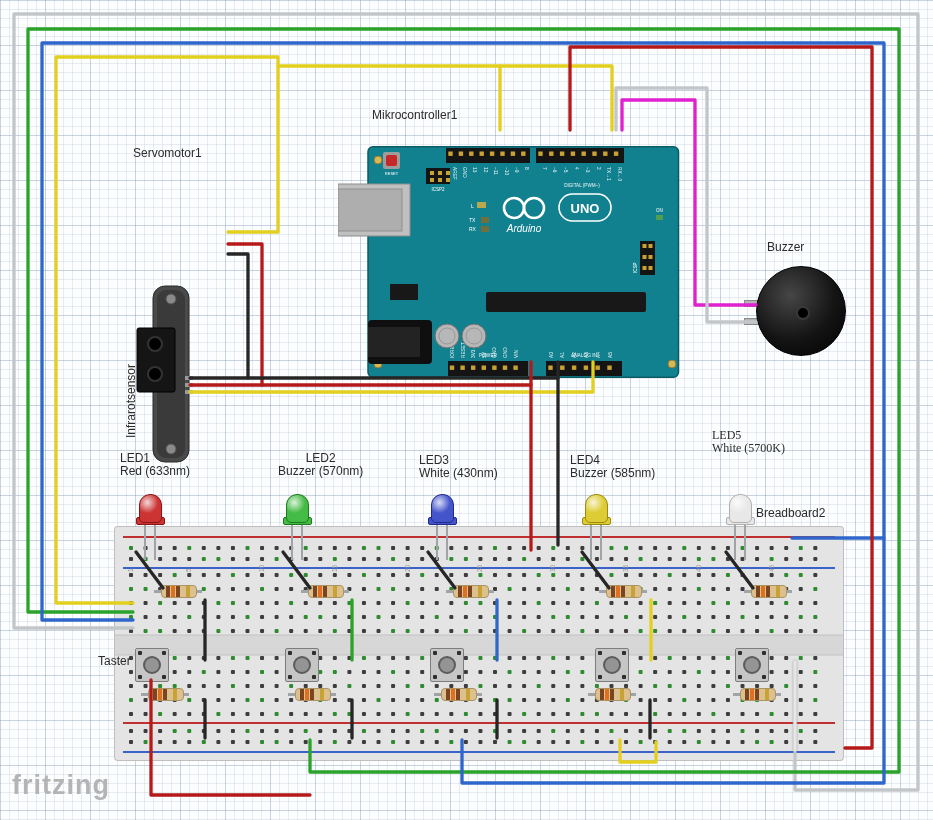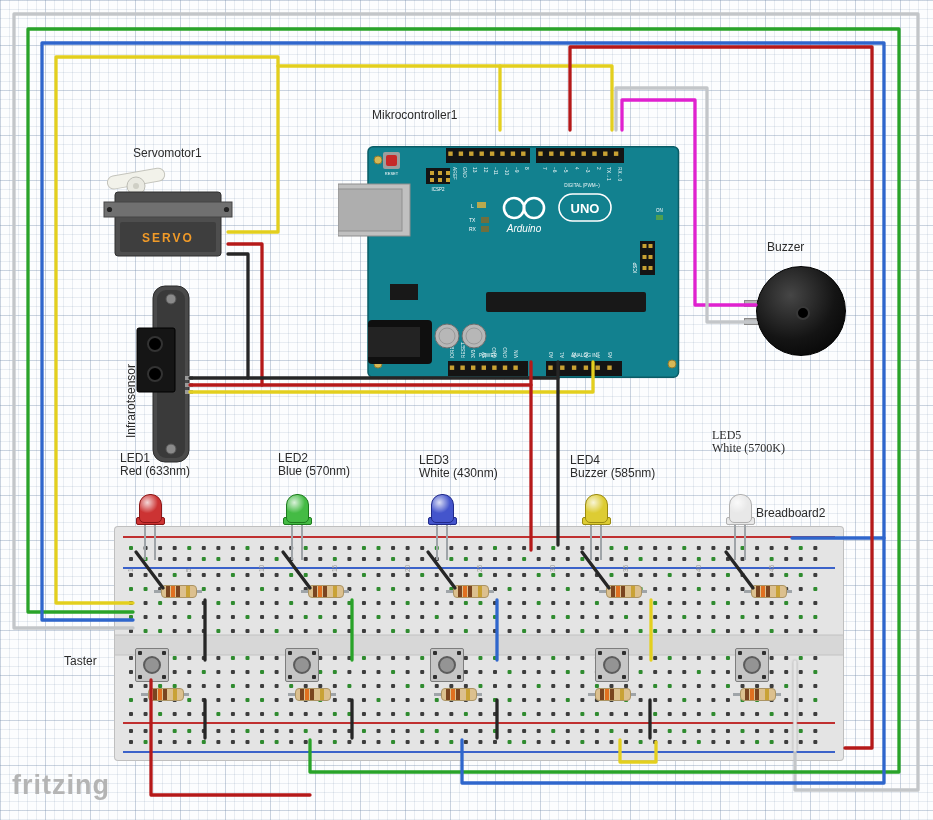--- a/index.html
+++ b/index.html
@@ -889,35 +889,20 @@
           <rect x="310.5" y="109" width="4" height="4" fill="#c9a233"></rect>
         <rect x="304.5" y="120" width="4" height="4" fill="#c9a233"></rect>
           <rect x="310.5" y="120" width="4" height="4" fill="#c9a233"></rect>
       </g>
       <text transform="translate(299,127) rotate(-90)" font-size="4.5" fill="#fff">ICSP</text>
       <text x="318" y="66" font-size="4.5" fill="#fff">ON</text>
       <rect x="318" y="69" width="7" height="5" fill="#4f9f4f"></rect>
     </svg>
   </div>
 
-  <div id="servo">
-    <svg width="140" height="100" viewBox="0 0 140 100">
-      <g>
-        <rect x="8" y="10" width="58" height="13" rx="6.5" fill="#f2f2ea" stroke="#c4c4bc" transform="rotate(-10 14 20)"></rect>
-        <circle cx="36" cy="20" r="9" fill="#e9e9e1" stroke="#bdbdb5"></circle>
-        <circle cx="36" cy="20" r="3" fill="#cfcfc5"></circle>
-      </g>
-      <rect x="15" y="26" width="106" height="64" rx="3" fill="#4e4e4e" stroke="#2f2f2f"></rect>
-      <rect x="4" y="36" width="128" height="15" fill="#707070" stroke="#454545"></rect>
-      <circle cx="9.5" cy="43.5" r="2.6" fill="#222"></circle>
-      <circle cx="126.5" cy="43.5" r="2.6" fill="#222"></circle>
-      <rect x="20" y="56" width="96" height="30" rx="2" fill="#3e3e3e"></rect>
-      <text x="68" y="76" text-anchor="middle" font-size="12" font-weight="bold" letter-spacing="2" fill="#f09a28">SERVO</text>
-    </svg>
-  </div>
 
   <div id="ir">
     <svg width="75" height="185" viewBox="0 0 75 185">
       <rect x="28" y="4" width="36" height="176" rx="12" fill="#4a4a4a" stroke="#2b2b2b"></rect>
       <rect x="32" y="8" width="28" height="168" rx="9" fill="#3a3a3a"></rect>
       <circle cx="46" cy="17" r="5" fill="#8a8a8a" stroke="#555"></circle>
       <circle cx="46" cy="167" r="5" fill="#8a8a8a" stroke="#555"></circle>
       <rect x="12" y="46" width="38" height="64" rx="2" fill="#151515" stroke="#000"></rect>
       <circle cx="30" cy="62" r="7" fill="#000" stroke="#333" stroke-width="2"></circle>
       <circle cx="30" cy="92" r="7" fill="#000" stroke="#333" stroke-width="2"></circle>
@@ -1132,29 +1117,29 @@
     <path d="M497,700 V738" stroke="#262626"></path>
     <path d="M650,700 V738" stroke="#262626"></path>
   </svg>
 
   <div id="labels-layer">
     <div class="part-label" style="left:372px;top:108px">Mikrocontroller1</div>
     <div class="part-label" style="left:133px;top:146px">Servomotor1</div>
     <div class="part-label rot" style="left:124px;top:438px">Infrarotsensor</div>
     <div class="part-label" style="left:767px;top:240px">Buzzer</div>
     <div class="part-label" style="left:756px;top:506px">Breadboard2</div>
-    <div class="part-label" style="left:64px;top:654px">Taster</div>
+    <div class="part-label" style="left:98px;top:654px">Taster</div>
     <div id="watermark">fritzing</div>
   <div class="led-label" style="left: 120px; top: 452px;">
         <div>LED1</div>
         <div>Red (633nm)</div>
       </div>
-      <div class="led-label" style="left: 278px; top: 452px;">
+      <div class="led-label" style="left: 278px; top: 452px; text-align: center;">
         <div>LED2</div>
-        <div>Blue (570nm)</div>
+        <div>Buzzer (570nm)</div>
       </div>
       <div class="led-label" style="left: 419px; top: 454px;">
         <div>LED3</div>
         <div>White (430nm)</div>
       </div>
       <div class="led-label" style="left: 570px; top: 454px;">
         <div>LED4</div>
         <div>Buzzer (585nm)</div>
       </div>
       <div class="led-label" style="left: 712px; top: 429px; font-family: Liberation Serif, serif;">

